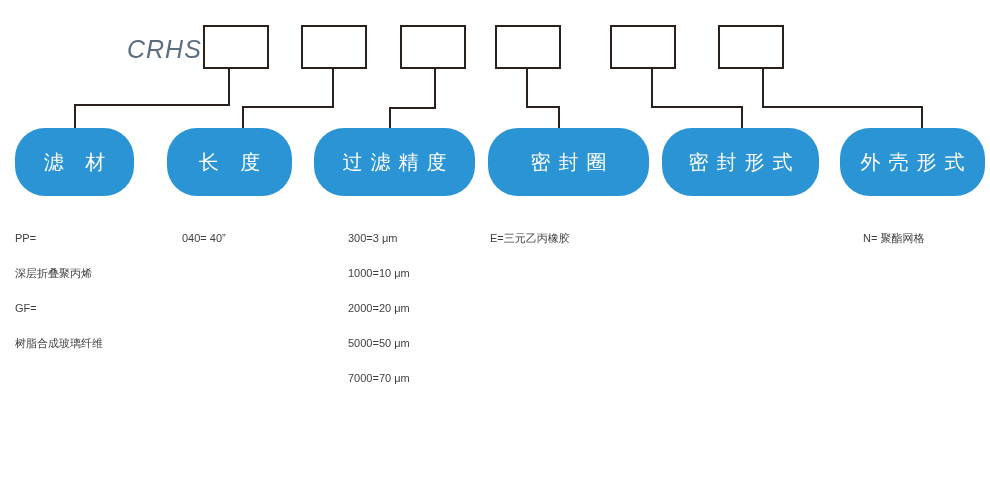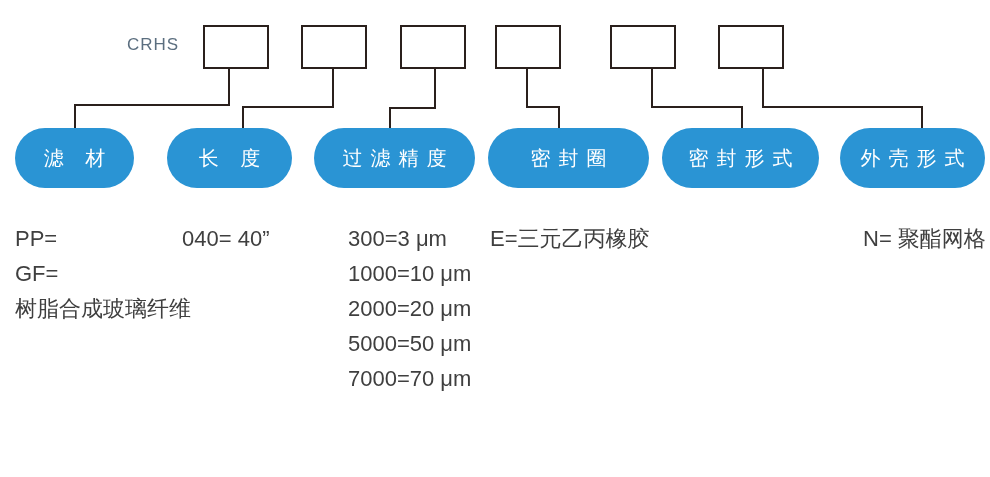--- a/index.html
+++ b/index.html
@@ -20,51 +20,52 @@
     left: 0;
     top: 0;
     width: 990px;
     height: 477px;
     pointer-events: none;
   }
   .prefix {
     position: absolute;
     left: 127px;
     top: 35px;
-    font-size: 17px;
+    font-size: 25px;
     letter-spacing: 1px;
     color: #5b6e7f;
+    font-style: italic;
   }
   .code-box {
     position: absolute;
     top: 25px;
     width: 62px;
     height: 40px;
     background: #ffffff;
     border: 2px solid #2a201c;
   }
   .pill {
     position: absolute;
     top: 128px;
-    height: 60px;
+    height: 68px;
     background: #2a94d4;
     border-radius: 30px;
     display: flex;
     align-items: center;
     justify-content: center;
     color: #ffffff;
     font-size: 20px;
     letter-spacing: 8px;
     text-indent: 8px;
   }
   .opt-col {
     position: absolute;
     top: 221px;
     color: #3f3f3f;
-    font-size: 22px;
+    font-size: 11px;
     line-height: 35px;
     white-space: nowrap;
   }
 </style>
 </head>
 <body>
 
 <div class="canvas">
 
   <svg class="connectors" viewBox="0 0 990 477" xmlns="http://www.w3.org/2000/svg">
@@ -99,20 +100,21 @@
   </div>
   <div class="pill" style="left:662px;width:157px">
     <span>密封形式</span>
   </div>
   <div class="pill" style="left:840px;width:145px">
     <span>外壳形式</span>
   </div>
 
   <div class="opt-col" style="left:15px">
     <div>PP=</div>
+    <div>深层折叠聚丙烯</div>
     <div>GF=</div>
     <div>树脂合成玻璃纤维</div>
   </div>
 
   <div class="opt-col" style="left:182px">
     <div>040= 40”</div>
   </div>
 
   <div class="opt-col" style="left:348px">
     <div>300=3 μm</div>

